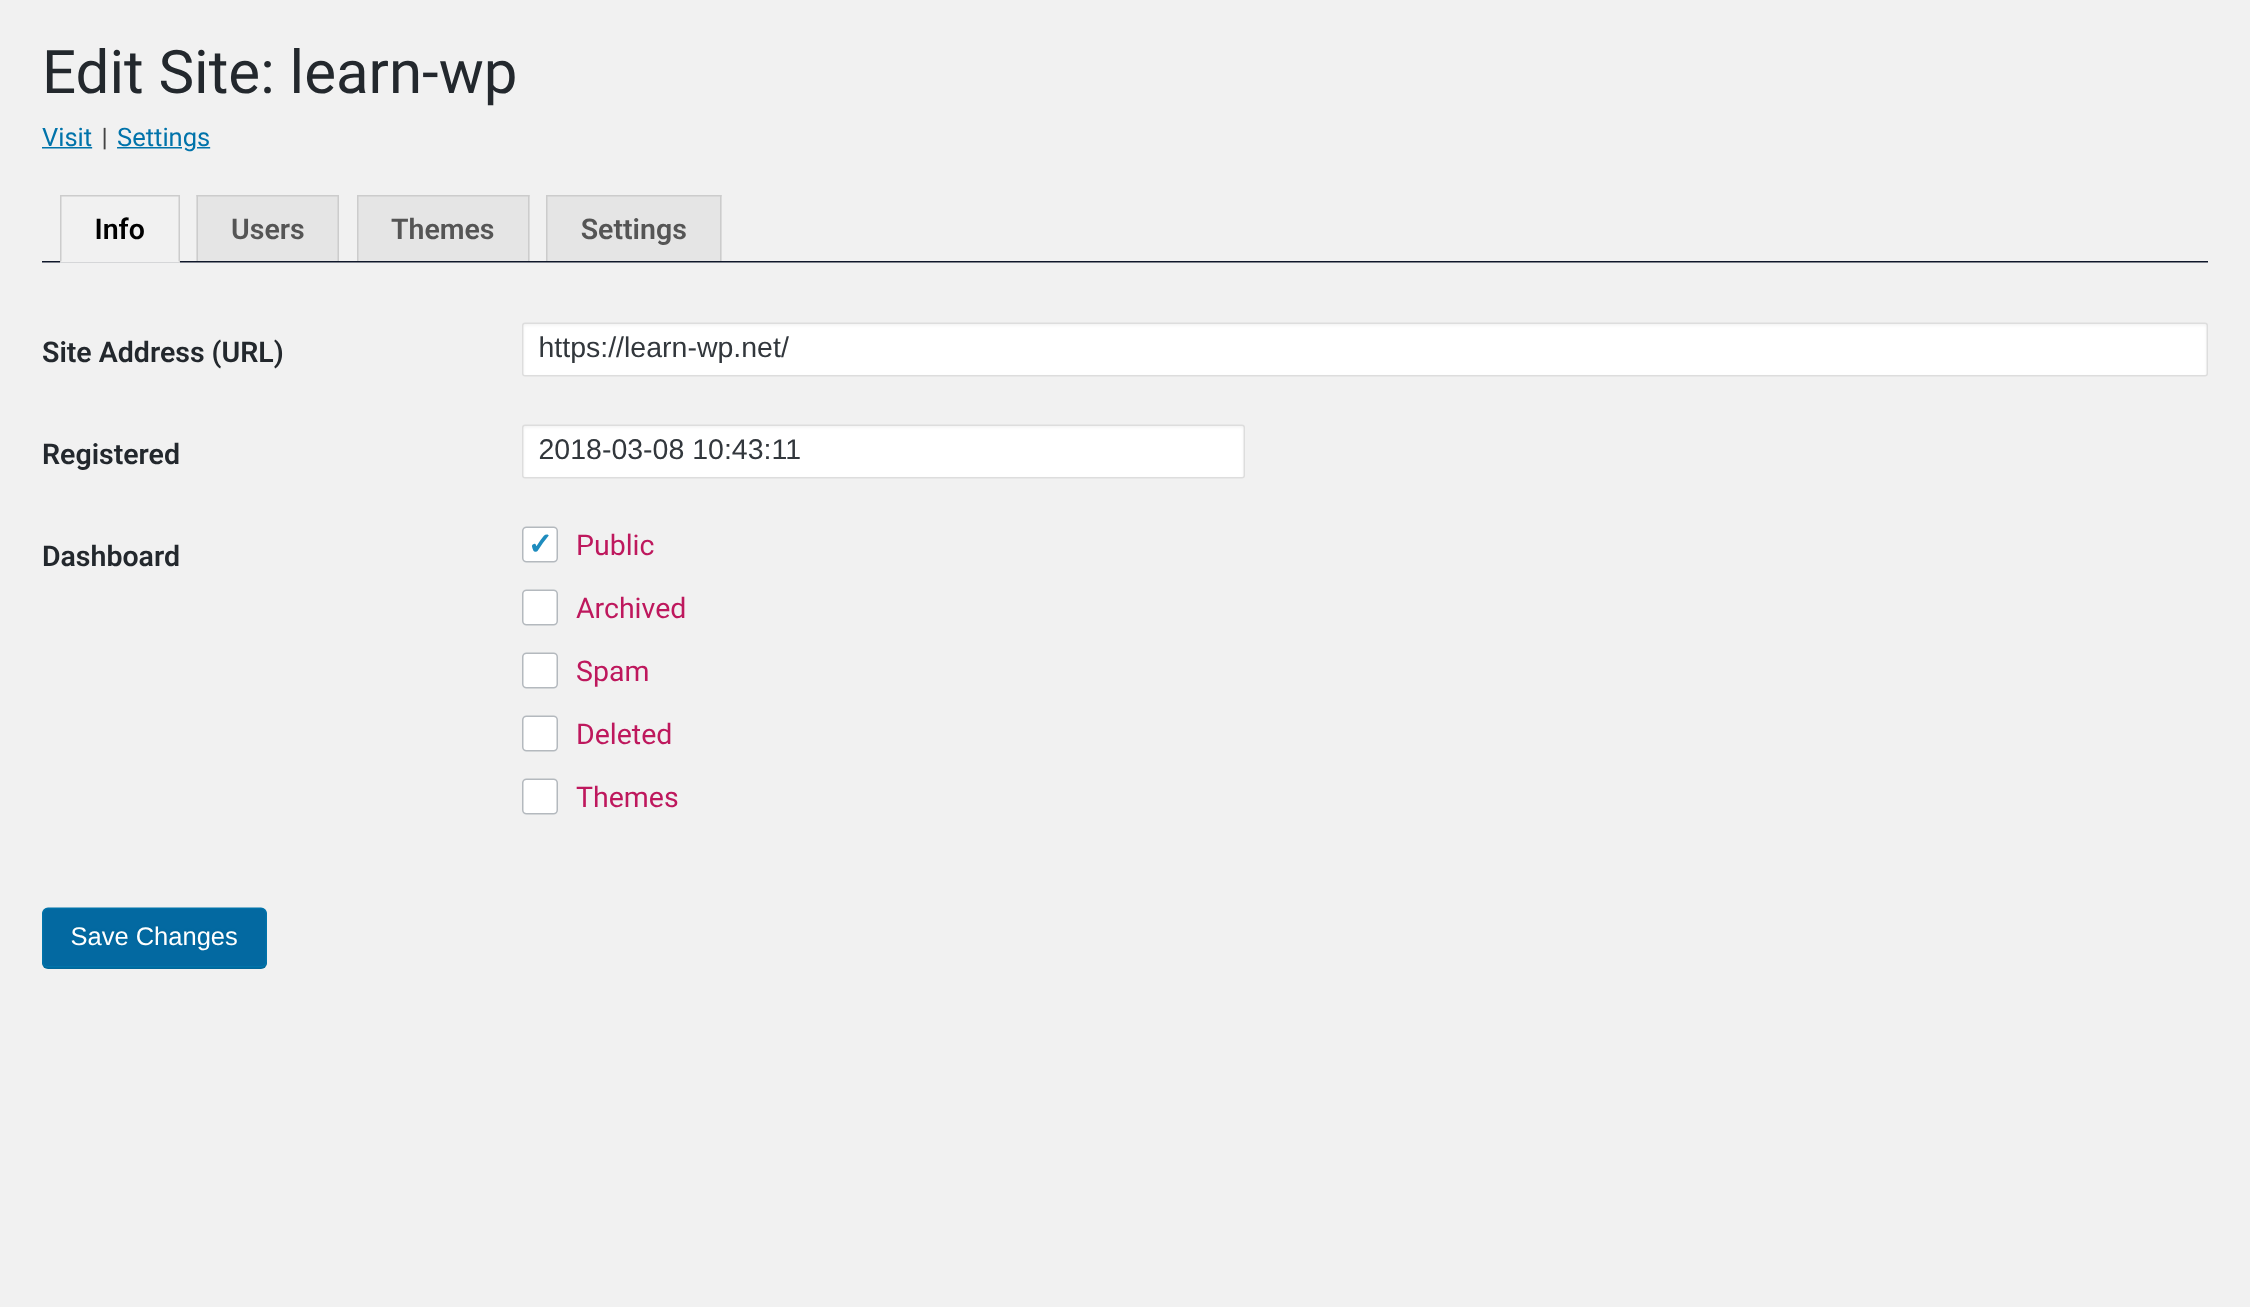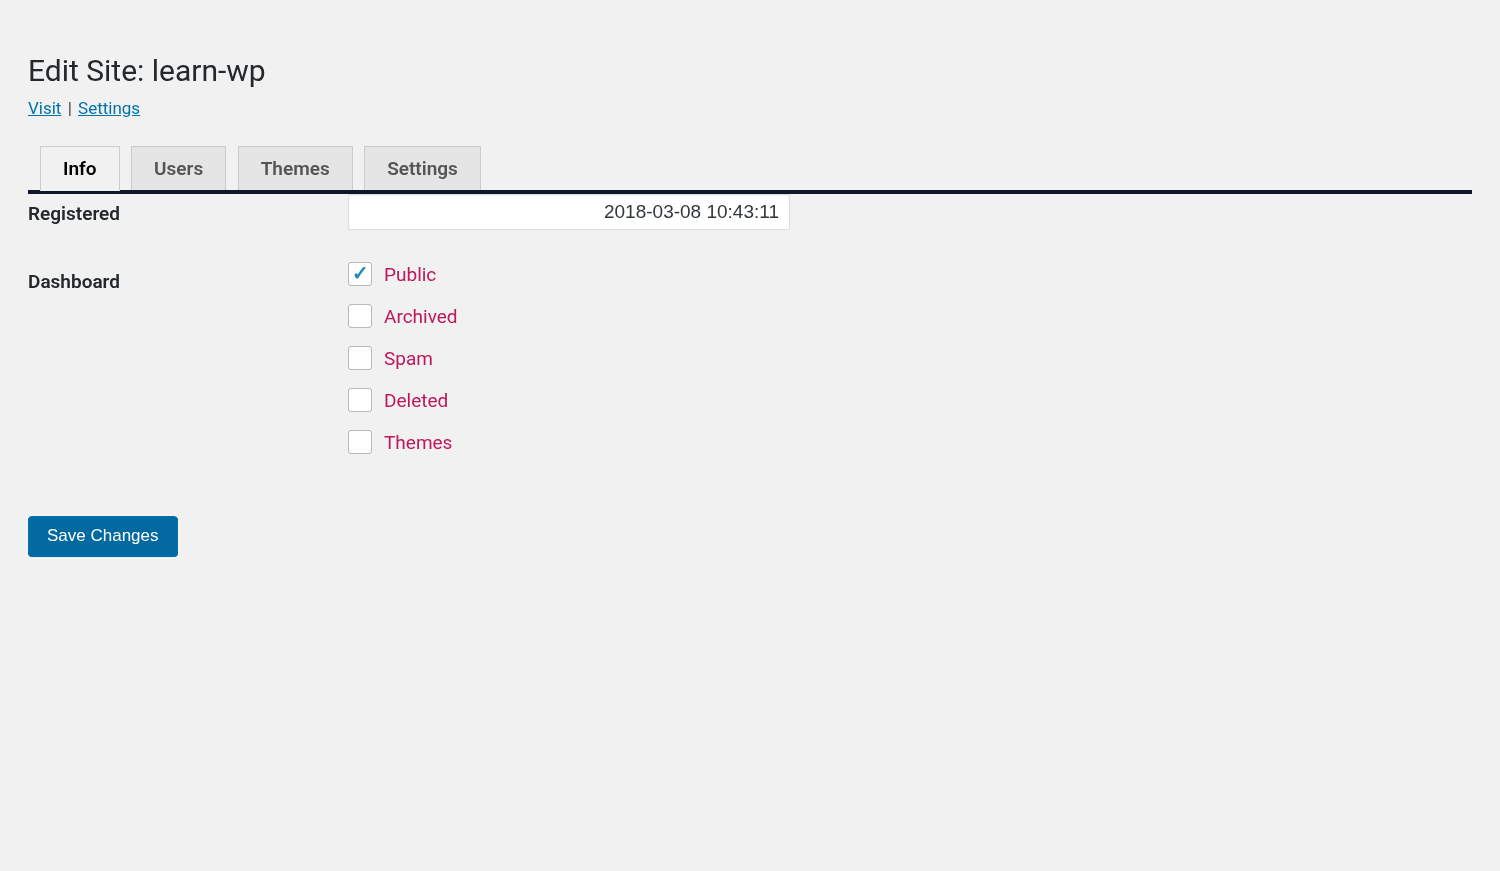--- a/index.html
+++ b/index.html
@@ -8,39 +8,39 @@
       padding: 0;
     }
     body {
       font-family: -apple-system, BlinkMacSystemFont, "Segoe UI", Roboto, Helvetica, Arial, sans-serif;
       background: #f1f1f1;
       color: #23282d;
       padding: 25px 28px;
       font-size: 14px;
     }
     .page-title {
-      font-size: 30px;
+      font-size: 40px;
       font-weight: 400;
       color: #23282d;
       margin-bottom: 10px;
-      margin-top: 28px;
     }
     .subtitle-links {
       font-size: 17px;
       margin-bottom: 28px;
     }
     .subtitle-links a {
       color: #0073aa;
     }
     .subtitle-links .separator {
       color: #444;
       margin: 0 2px;
     }
     .nav-tab-wrapper {
-      border-bottom: 4px solid #0f172a;
+      border-bottom: 1px solid #0f172a;
+      margin-bottom: 40px;
     }
     .nav-tab {
       display: inline-block;
       border: 1px solid #ccc;
       border-bottom: none;
       background: #e5e5e5;
       color: #555;
       font-size: 19px;
       font-weight: 600;
       padding: 10px 22px;
@@ -83,22 +83,21 @@
       border: 1px solid #ddd;
       border-radius: 2px;
       background: #fff;
       box-shadow: inset 0 1px 2px rgba(0,0,0,0.05);
       color: #32373c;
     }
     input.wide {
       width: 100%;
     }
     input.mid {
-      width: 442px;
-      text-align: right;
+      width: 482px;
     }
     .checkbox-list {
       display: flex;
       flex-direction: column;
       gap: 18px;
     }
     .checkbox-row {
       display: flex;
       align-items: center;
       gap: 12px;
@@ -154,20 +153,26 @@
 
 <div class="nav-tab-wrapper">
   <a class="nav-tab nav-tab-active">Info</a>
   <a class="nav-tab">Users</a>
   <a class="nav-tab">Themes</a>
   <a class="nav-tab">Settings</a>
 </div>
 
 <table class="form-table">
   <tbody>
+      <tr>
+    <th>Site Address (URL)</th>
+    <td>
+      <input type="text" class="regular-text wide" value="https://learn-wp.net/" style="">
+    </td>
+  </tr>
   <tr>
     <th>Registered</th>
     <td>
       <input type="text" class="regular-text mid" value="2018-03-08 10:43:11" style="">
     </td>
   </tr>
   <tr>
     <th>Dashboard</th>
     <td>
       <div class="checkbox-list">

